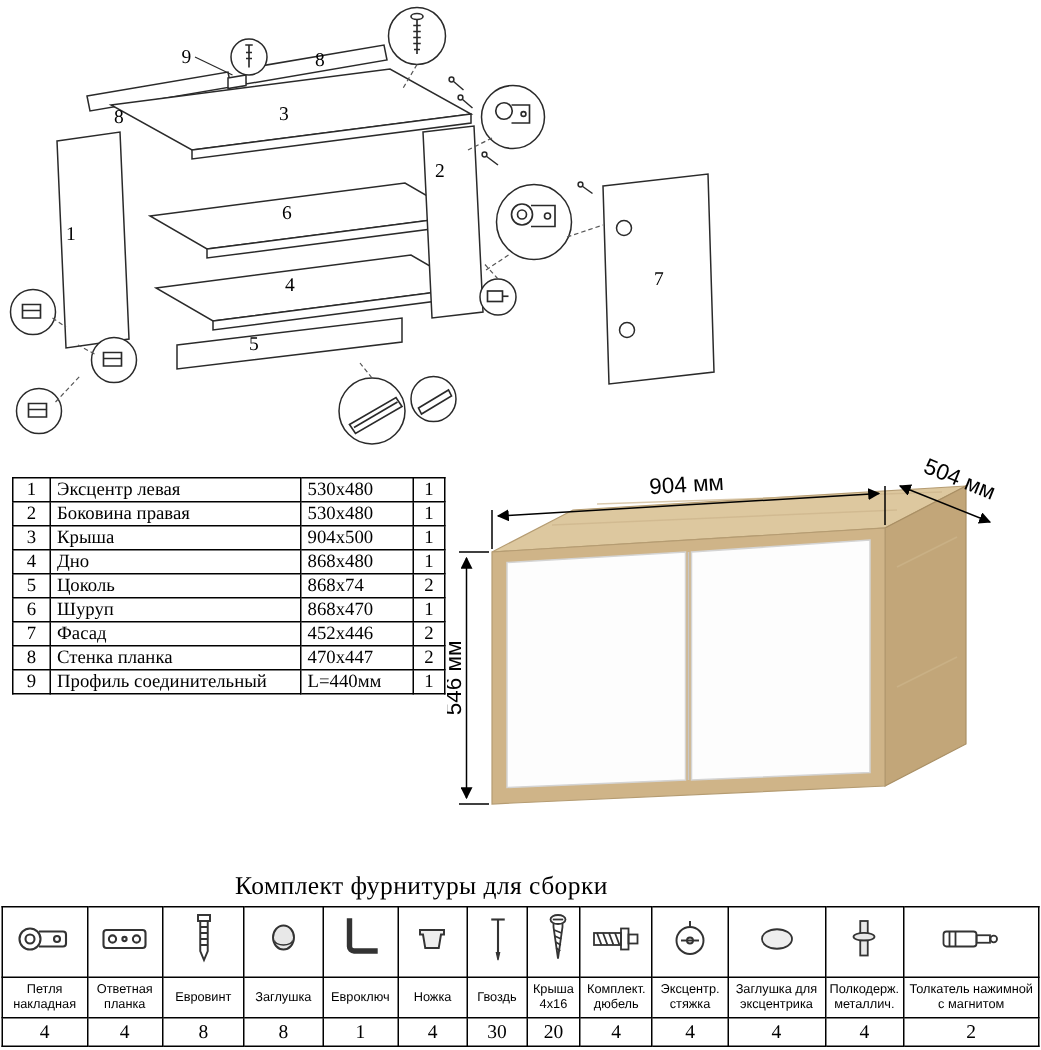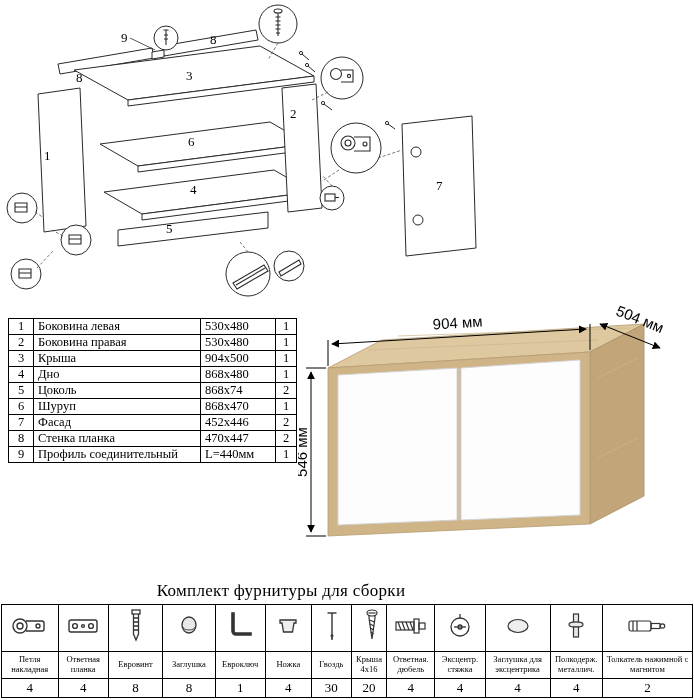--- a/index.html
+++ b/index.html
@@ -24,21 +24,21 @@
     position:absolute;left:0;top:581px;width:562px;text-align:center;
     font-size:17px;letter-spacing:0.3px;
   }
   .hw{
     position:absolute;left:1px;top:604px;border-collapse:collapse;table-layout:fixed;
     width:692px;
   }
   .hw td{border:1px solid #000;text-align:center;vertical-align:middle;padding:0;}
   .hw .icon-cell{height:46px;}
   .hw .name-cell{
-    height:24px;font-family:Liberation Serif, serif;font-size:8.5px;
+    height:24px;font-family:Liberation Sans, sans-serif;font-size:8.5px;
     line-height:1.15;padding:1px 1px;word-wrap:break-word;
   }
   .hw .qty-cell{height:18px;font-size:13px;}
   svg text{font-family:"Liberation Serif", serif;}
   .dim-label{font-family:"Liberation Sans", sans-serif;font-size:15px;fill:#000;}
 </style>
 </head>
 <body>
 
 <div class="exploded">
@@ -145,21 +145,21 @@
     <text x="164" y="233">5</text>
     <text x="434" y="190">7</text>
   </g>
 </svg>
 </div>
 
 <table class="parts">
   <tbody>
     <tr>
       <td class="c-num">1</td>
-      <td class="c-name">Боковина левая</td>
+      <td class="c-name">Эксцентр левая</td>
       <td class="c-size">530x480</td>
       <td class="c-qty">1</td>
     </tr>
     <tr>
       <td class="c-num">2</td>
       <td class="c-name">Боковина правая</td>
       <td class="c-size">530x480</td>
       <td class="c-qty">1</td>
     </tr>
     <tr>
@@ -381,21 +381,21 @@
     </tr>
     <tr>
       <td class="name-cell">Петля накладная</td>
       <td class="name-cell">Ответная планка</td>
       <td class="name-cell">Евровинт</td>
       <td class="name-cell">Заглушка</td>
       <td class="name-cell">Евроключ</td>
       <td class="name-cell">Ножка</td>
       <td class="name-cell">Гвоздь</td>
       <td class="name-cell">Крыша 4x16</td>
-      <td class="name-cell">Ответная. дюбель</td>
+      <td class="name-cell">Комплект. дюбель</td>
       <td class="name-cell">Эксцентр. стяжка</td>
       <td class="name-cell">Заглушка для эксцентрика</td>
       <td class="name-cell">Полкодерж. металлич.</td>
       <td class="name-cell">Толкатель нажимной с магнитом</td>
     </tr>
     <tr>
       <td class="qty-cell">4</td>
       <td class="qty-cell">4</td>
       <td class="qty-cell">8</td>
       <td class="qty-cell">8</td>

